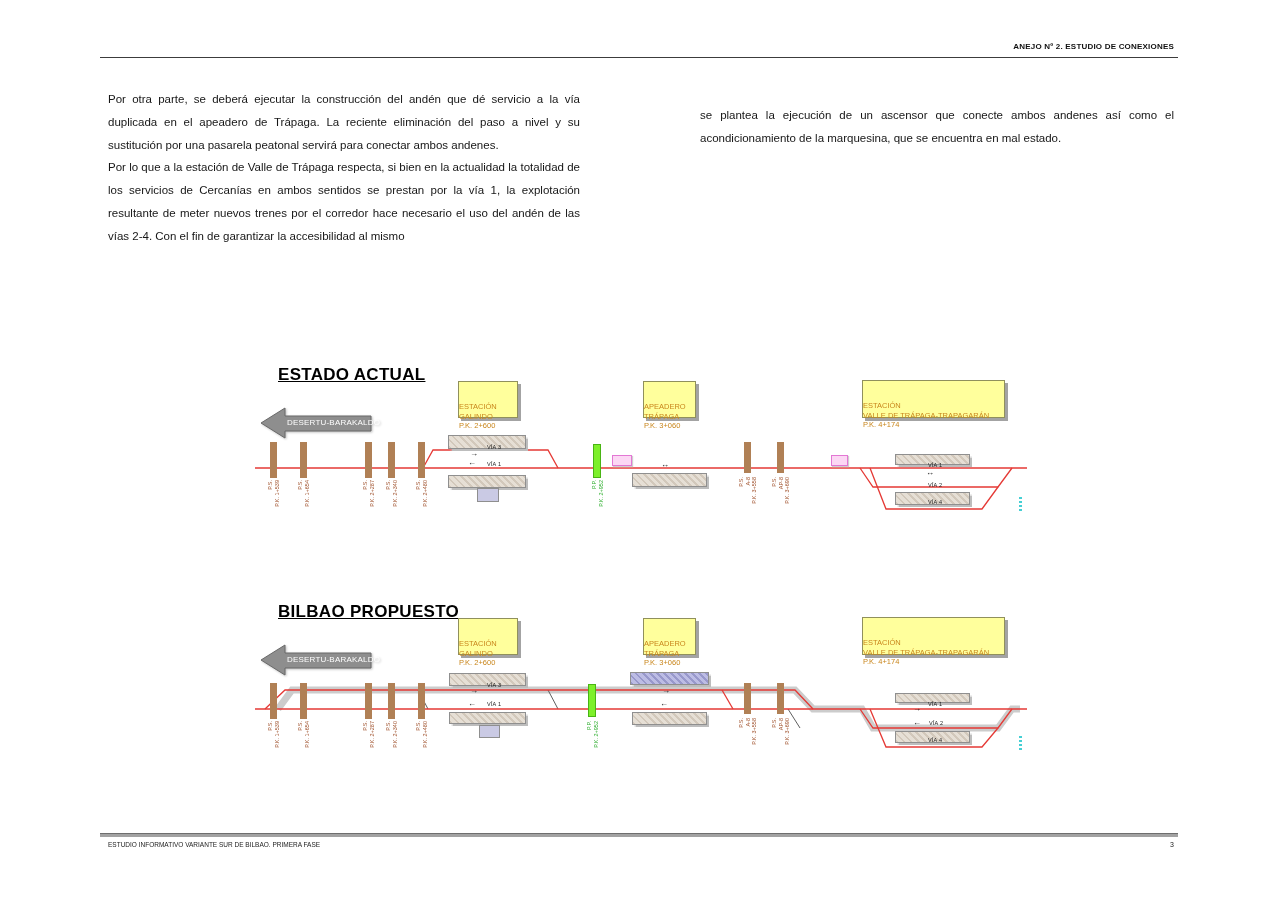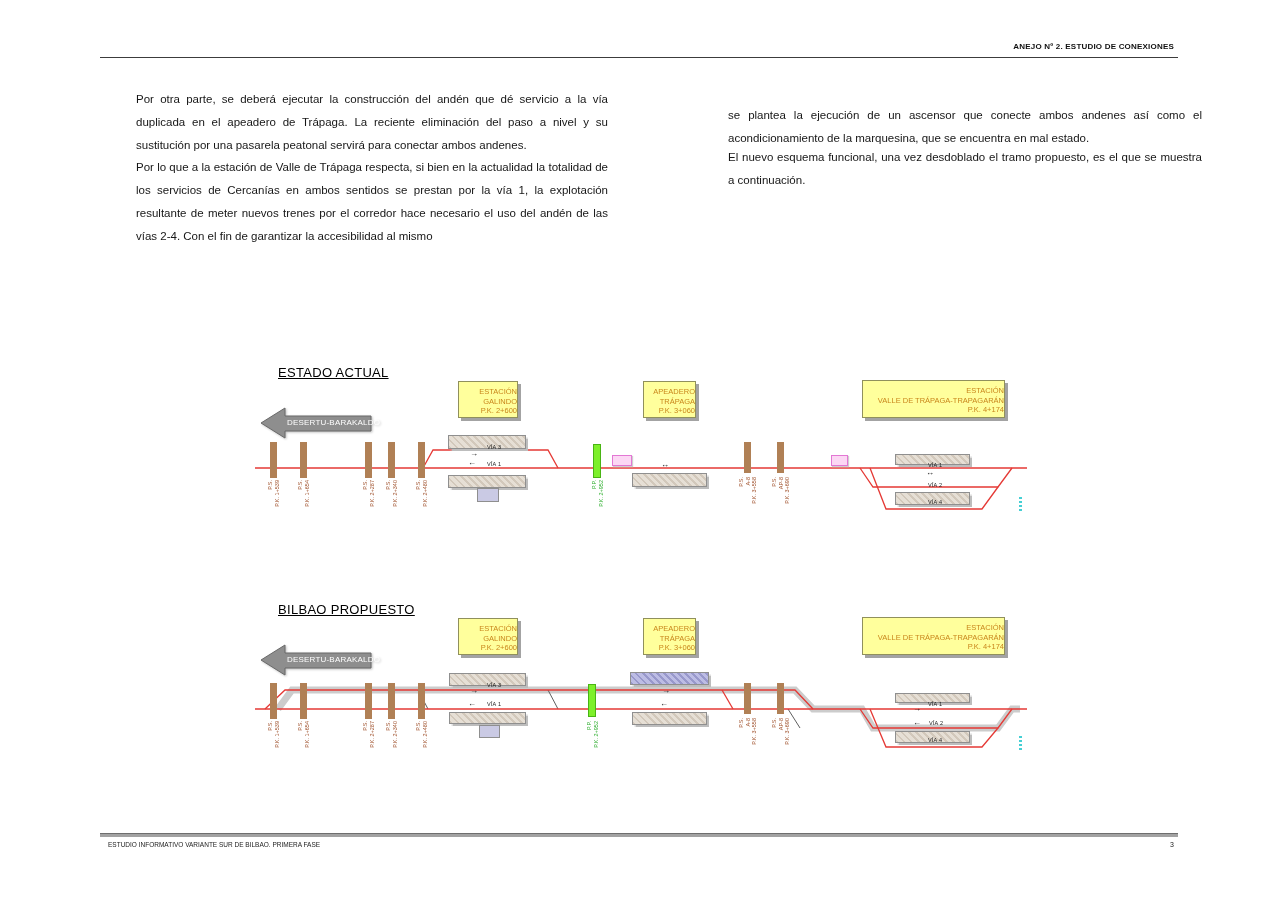--- a/index.html
+++ b/index.html
@@ -5,29 +5,29 @@
   html,body{margin:0;padding:0;background:#fff;}
   .page{position:relative;width:1281px;height:906px;background:#ffffff;overflow:hidden;
         font-family:"Liberation Sans",sans-serif;color:#151515;border-radius:28px;}
   
   .hdr-rule{position:absolute;left:100px;width:1078px;top:57px;border-top:1px solid #3c3c3c;}
   .hdr-title{position:absolute;right:107px;top:42px;font-size:8px;font-weight:bold;color:#101010;letter-spacing:.2px;}
   .ftr-rule{position:absolute;left:100px;width:1078px;top:833px;height:3px;background:#a2a2a2;border-top:1px solid #6e6e6e;}
   .ftr-title{position:absolute;left:108px;top:841px;font-size:6.5px;color:#222;}
   .ftr-page{position:absolute;right:107px;top:841px;font-size:7px;color:#222;}
   
-  .para{position:absolute;font-size:11.5px;line-height:23px;text-align:justify;color:#161616;margin-left:28px;}
+  .para{position:absolute;font-size:11.5px;line-height:23px;text-align:justify;color:#161616;}
   
-  .diag-title{position:absolute;font-size:13px;color:#000;text-decoration:underline;letter-spacing:.3px;}
+  .diag-title{position:absolute;font-size:17px;color:#000;text-decoration:underline;letter-spacing:.3px;font-weight:bold;}
   .banner{position:absolute;width:116px;height:33px;filter:drop-shadow(1.5px 1.5px 1px #c0c0c0);}
   .banner svg{position:absolute;left:0;top:0;}
   .banner-text{position:absolute;left:29px;top:12px;font-size:8px;color:#ffffff;letter-spacing:.2px;white-space:pre;}
   .stbox{position:absolute;background:#ffff9c;border:1px solid #90905c;box-shadow:3px 3px 0 #a3a3a3;
-         text-align:right;color:#c9861c;font-size:7.5px;line-height:9.5px;white-space:pre-line;
-         box-sizing:border-box;padding-top:5px;}
+         text-align:left;color:#c9861c;font-size:7.5px;line-height:9.5px;white-space:pre-line;
+         box-sizing:border-box;padding-top:20px;}
   .tracks{position:absolute;}
   .plat{position:absolute;box-sizing:border-box;border:1px solid #8f8f8f;box-shadow:1.5px 1.5px 1px #bdbdbd;
         background:repeating-linear-gradient(45deg,#d2c8bb 0 2px,#e6dfd5 2px 5px);}
   .plat-blue{background:repeating-linear-gradient(45deg,#9898cb 0 2px,#bcbce4 2px 5px);}
   .building{position:absolute;box-sizing:border-box;background:#cacae4;border:1px solid #8f8f8f;}
   .bar-brown{position:absolute;width:7px;background:#b08055;}
   .bar-green{position:absolute;width:8px;background:#7df02a;border:1px solid #49b414;box-sizing:border-box;}
   .pinkbox{position:absolute;background:#fcd7f4;border:1px solid #e377d4;box-sizing:border-box;box-shadow:1px 1px 1px #cfcfcf;}
   .vlabel{position:absolute;width:44px;transform:rotate(-90deg) translate(-100%,0);transform-origin:0 0;
           font-size:5.5px;line-height:6.5px;white-space:pre;text-align:right;color:#a0522d;}
@@ -41,21 +41,20 @@
 <body>
 
 <div class="page">
 
   <div class="hdr-title">ANEJO Nº 2. ESTUDIO DE CONEXIONES</div>
   <div class="hdr-rule"></div>
 
   <div class="para" style="left:108px;top:88px;width:472px;">Por otra parte, se deberá ejecutar la construcción del andén que dé servicio a la vía duplicada en el apeadero de Trápaga. La reciente eliminación del paso a nivel y su sustitución por una pasarela peatonal servirá para conectar ambos andenes.</div>
   <div class="para" style="left:108px;top:156px;width:472px;">Por lo que a la estación de Valle de Trápaga respecta, si bien en la actualidad la totalidad de los servicios de Cercanías en ambos sentidos se prestan por la vía 1, la explotación resultante de meter nuevos trenes por el corredor hace necesario el uso del andén de las vías 2-4. Con el fin de garantizar la accesibilidad al mismo</div>
   <div class="para" style="left:700px;top:104px;width:474px;">se plantea la ejecución de un ascensor que conecte ambos andenes así como el acondicionamiento de la marquesina, que se encuentra en mal estado.</div>
-  <div class="para" style="left:700px;top:146px;width:474px;">El nuevo esquema funcional, una vez desdoblado el tramo propuesto, es el que se muestra a continuación.</div>
 
   <div>
     <div class="diag-title" style="left:278px;top:365px;">ESTADO ACTUAL</div>
 
     <div class="banner" style="left:258px;top:406px;">
       <svg width="116" height="33" viewBox="0 0 116 33">
         <polygon points="3,17 27,2 27,10 113,10 113,25 27,25 27,32" fill="#8e8e8e" stroke="#696969" stroke-width="1"></polygon>
       </svg>
       <span class="banner-text">DESERTU-BARAKALDO</span>
     </div>

